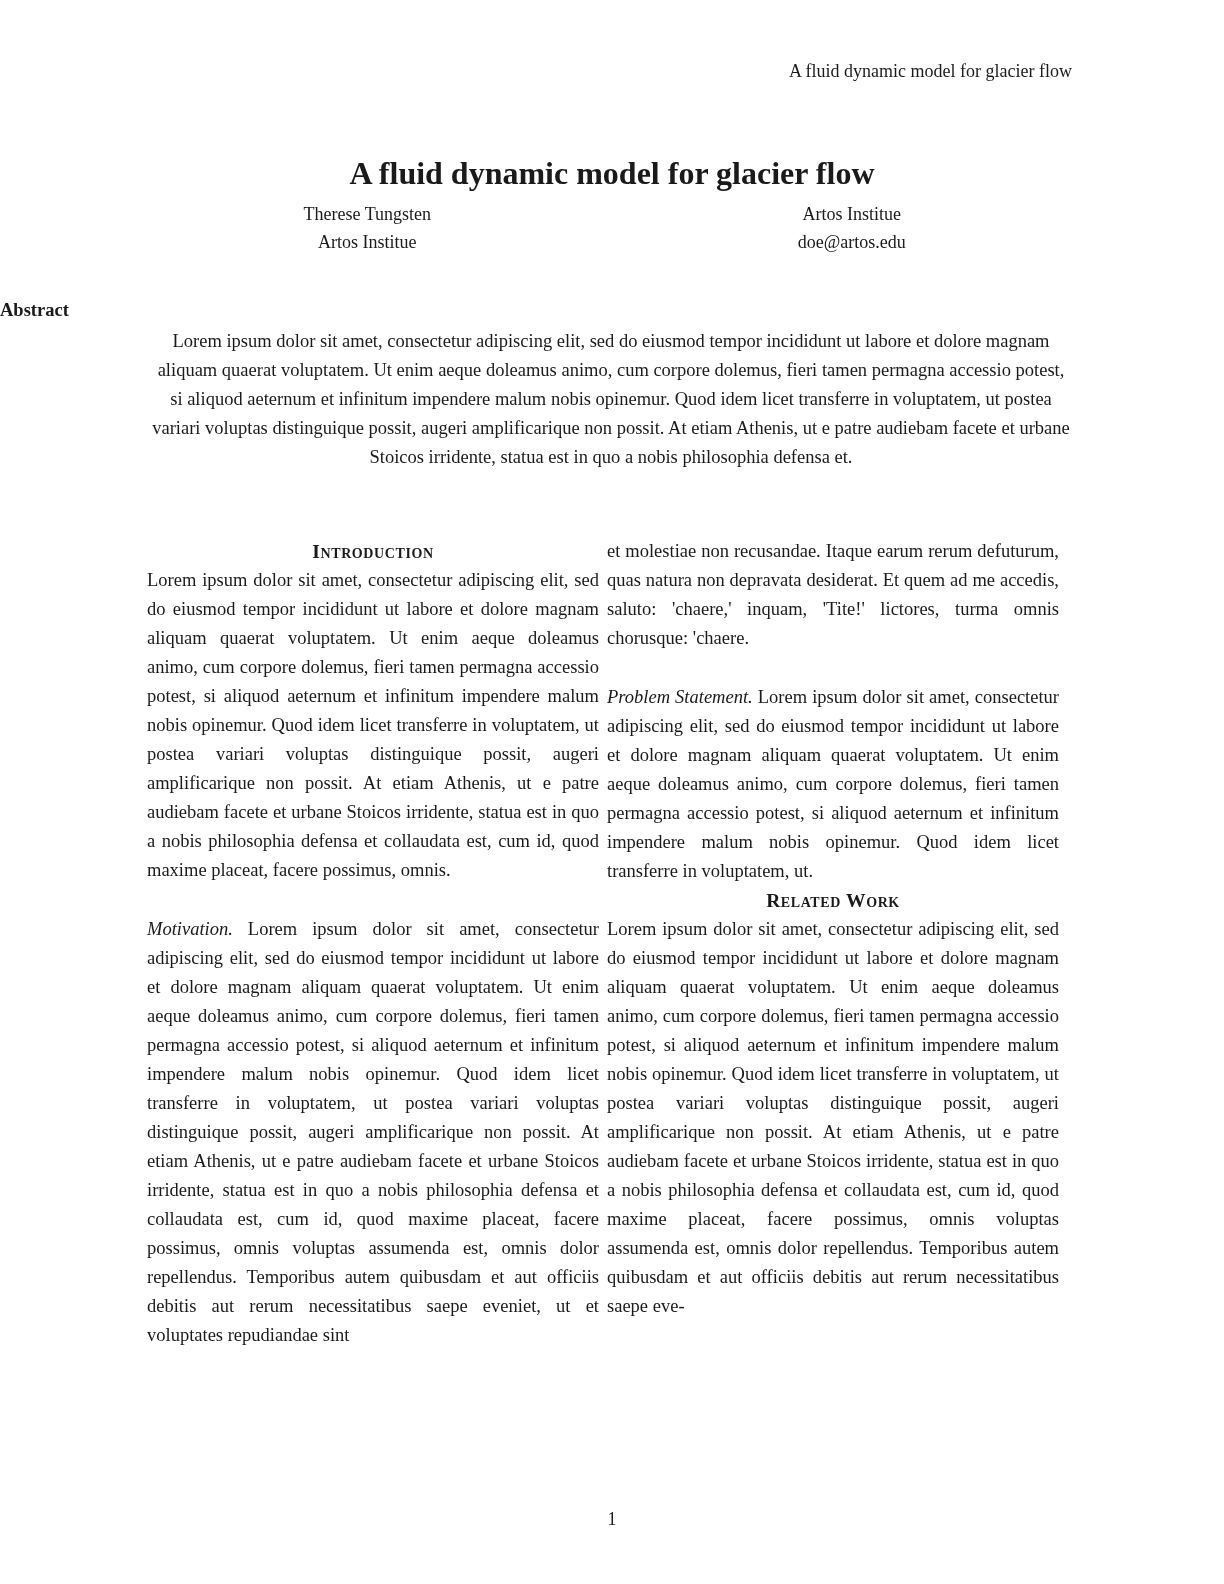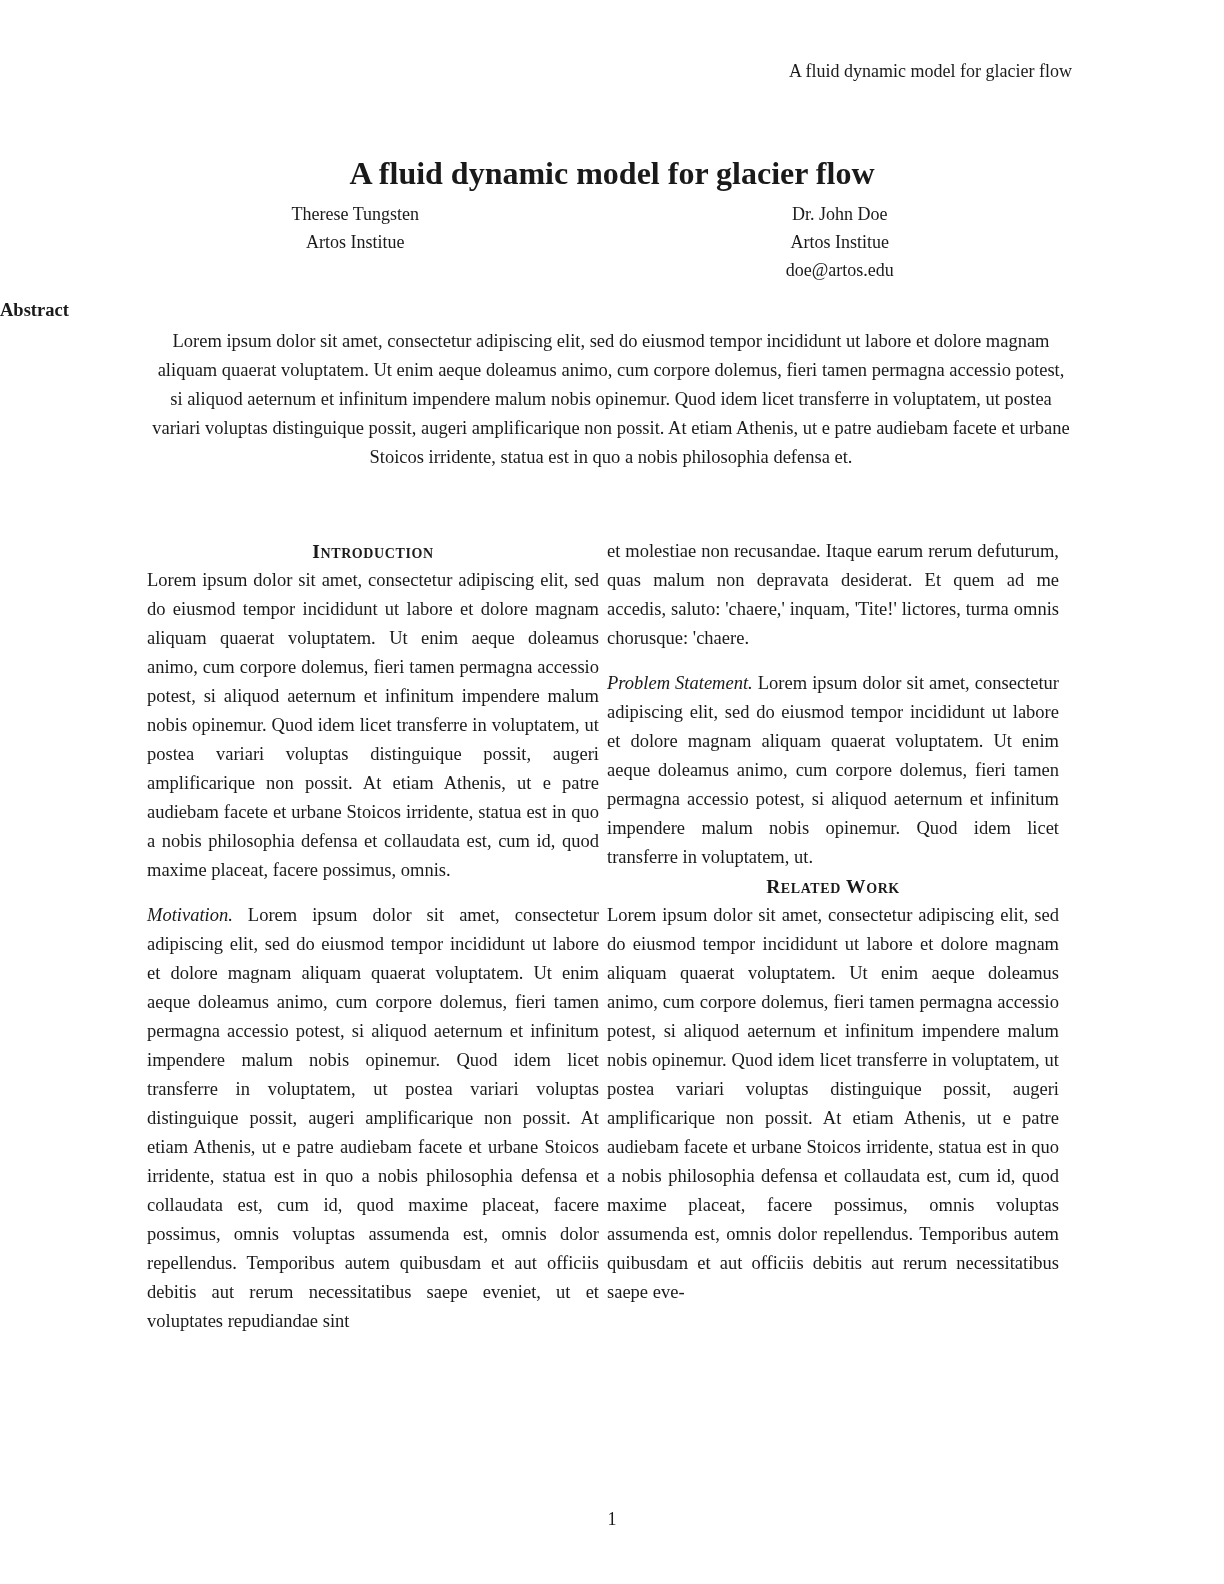--- a/index.html
+++ b/index.html
@@ -29,21 +29,21 @@
     width: 100%;
     text-align: center;
     font-size: 32px;
     line-height: 40px;
     font-weight: bold;
   }
 
   .authors {
     position: absolute;
     top: 200px;
-    left: 135px;
+    left: 147px;
     width: 925px;
     display: flex;
     gap: 44px;
   }
   .author-block {
     width: 50%;
     text-align: center;
     font-size: 18px;
     line-height: 28px;
   }
@@ -88,21 +88,21 @@
   .section-heading.spaced { }
 
   .para {
     margin: 0;
     text-align: justify;
     font-size: 18.5px;
     line-height: 29px;
     hyphens: auto;
     -webkit-hyphens: auto;
   }
-  .para + .para { margin-top: 16px; }
+  .para + .para { margin-top: 30px; }
   .lead-in { font-style: italic; }
 
   .page-number {
     position: absolute;
     bottom: 52px;
     left: 0;
     width: 100%;
     text-align: center;
     font-size: 18px;
     line-height: 26px;
@@ -116,40 +116,39 @@
   <div class="running-head">A fluid dynamic model for glacier flow</div>
 
   <h1 class="paper-title">A fluid dynamic model for glacier flow</h1>
 
   <div class="authors">
     <div class="author-block">
       <div>Therese Tungsten</div>
       <div>Artos Institue</div>
     </div>
     <div class="author-block">
-      <div>Dr. John Doe</div>
       <div>Artos Institue</div>
       <div>doe@artos.edu</div>
     </div>
   </div>
 
   <div class="abstract-heading">Abstract</div>
 
   <div class="abstract-text">Lorem ipsum dolor sit amet, consectetur adipiscing elit, sed do eiusmod tempor incididunt ut labore et dolore magnam aliquam quaerat voluptatem. Ut enim aeque doleamus animo, cum corpore dolemus, fieri tamen permagna accessio potest, si aliquod aeternum et infinitum impendere malum nobis opinemur. Quod idem licet transferre in voluptatem, ut postea variari voluptas distinguique possit, augeri amplificarique non possit. At etiam Athenis, ut e patre audiebam facete et urbane Stoicos irridente, statua est in quo a nobis philosophia defensa et.</div>
 
   <div class="columns">
 
     <div class="column">
       <h2 class="section-heading">Introduction</h2>
       <p class="para">Lorem ipsum dolor sit amet, consectetur adipiscing elit, sed do eiusmod tempor incididunt ut labore et dolore magnam aliquam quaerat voluptatem. Ut enim aeque doleamus animo, cum corpore dolemus, fieri tamen permagna accessio potest, si aliquod aeternum et infinitum impendere malum nobis opinemur. Quod idem licet transferre in voluptatem, ut postea variari voluptas distinguique possit, augeri amplificarique non possit. At etiam Athenis, ut e patre audiebam facete et urbane Stoicos irridente, statua est in quo a nobis philosophia defensa et collaudata est, cum id, quod maxime placeat, facere possimus, omnis.</p>
       <p class="para"><span class="lead-in">Motivation.</span><span> Lorem ipsum dolor sit amet, consectetur adipiscing elit, sed do eiusmod tempor incididunt ut labore et dolore magnam aliquam quaerat voluptatem. Ut enim aeque doleamus animo, cum corpore dolemus, fieri tamen permagna accessio potest, si aliquod aeternum et infinitum impendere malum nobis opinemur. Quod idem licet transferre in voluptatem, ut postea variari voluptas distinguique possit, augeri amplificarique non possit. At etiam Athenis, ut e patre audiebam facete et urbane Stoicos irridente, statua est in quo a nobis philosophia defensa et collaudata est, cum id, quod maxime placeat, facere possimus, omnis voluptas assumenda est, omnis dolor repellendus. Temporibus autem quibusdam et aut officiis debitis aut rerum necessitatibus saepe eveniet, ut et voluptates repudiandae sint</span></p>
     </div>
 
     <div class="column">
-      <p class="para">et molestiae non recusandae. Itaque earum rerum defuturum, quas malum non depravata desiderat. Et quem ad me accedis, saluto: 'chaere,' inquam, 'Tite!' lictores, turma omnis chorusque: 'chaere.</p>
+      <p class="para">et molestiae non recusandae. Itaque earum rerum defuturum, quas natura non depravata desiderat. Et quem ad me accedis, saluto: 'chaere,' inquam, 'Tite!' lictores, turma omnis chorusque: 'chaere.</p>
       <p class="para"><span class="lead-in">Problem Statement.</span><span> Lorem ipsum dolor sit amet, consectetur adipiscing elit, sed do eiusmod tempor incididunt ut labore et dolore magnam aliquam quaerat voluptatem. Ut enim aeque doleamus animo, cum corpore dolemus, fieri tamen permagna accessio potest, si aliquod aeternum et infinitum impendere malum nobis opinemur. Quod idem licet transferre in voluptatem, ut.</span></p>
       <h2 class="section-heading spaced">Related Work</h2>
       <p class="para">Lorem ipsum dolor sit amet, consectetur adipiscing elit, sed do eiusmod tempor incididunt ut labore et dolore magnam aliquam quaerat voluptatem. Ut enim aeque doleamus animo, cum corpore dolemus, fieri tamen permagna accessio potest, si aliquod aeternum et infinitum impendere malum nobis opinemur. Quod idem licet transferre in voluptatem, ut postea variari voluptas distinguique possit, augeri amplificarique non possit. At etiam Athenis, ut e patre audiebam facete et urbane Stoicos irridente, statua est in quo a nobis philosophia defensa et collaudata est, cum id, quod maxime placeat, facere possimus, omnis voluptas assumenda est, omnis dolor repellendus. Temporibus autem quibusdam et aut officiis debitis aut rerum necessitatibus saepe eve-</p>
     </div>
 
   </div>
 
   <div class="page-number">1</div>
 
 </div>

